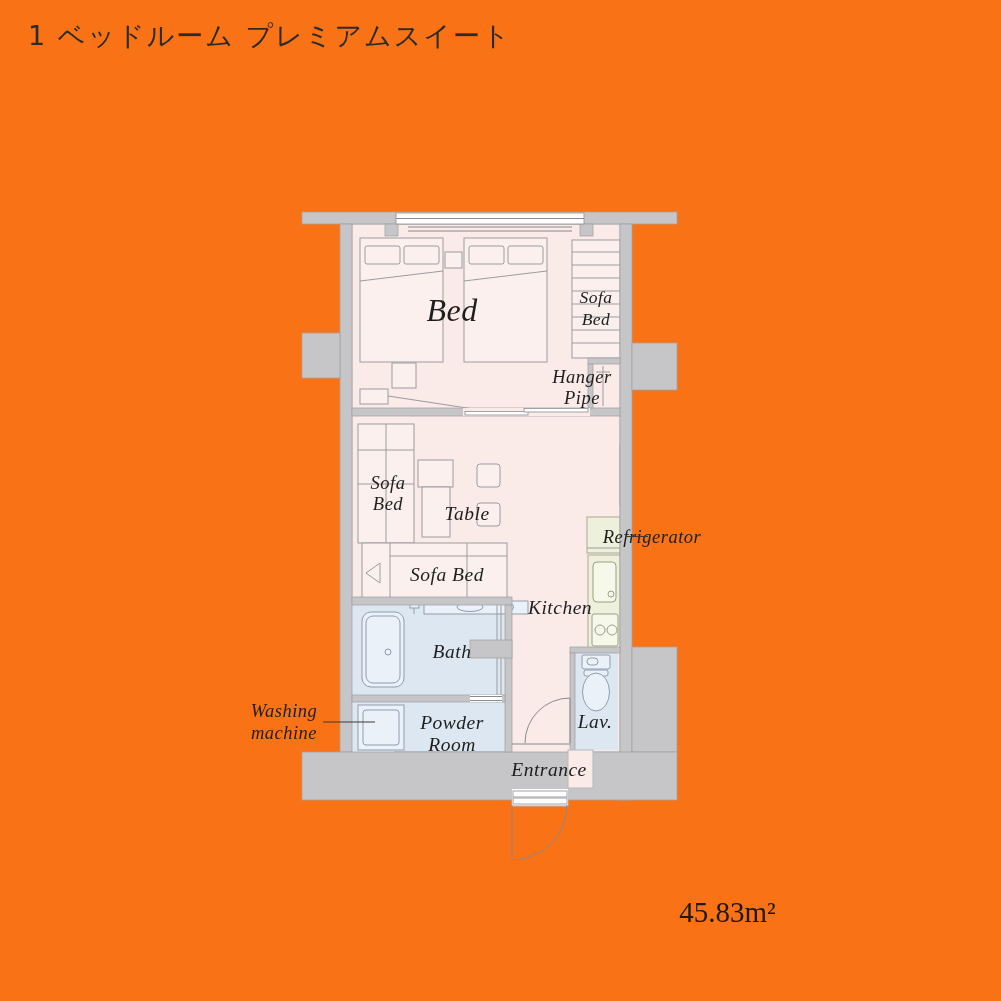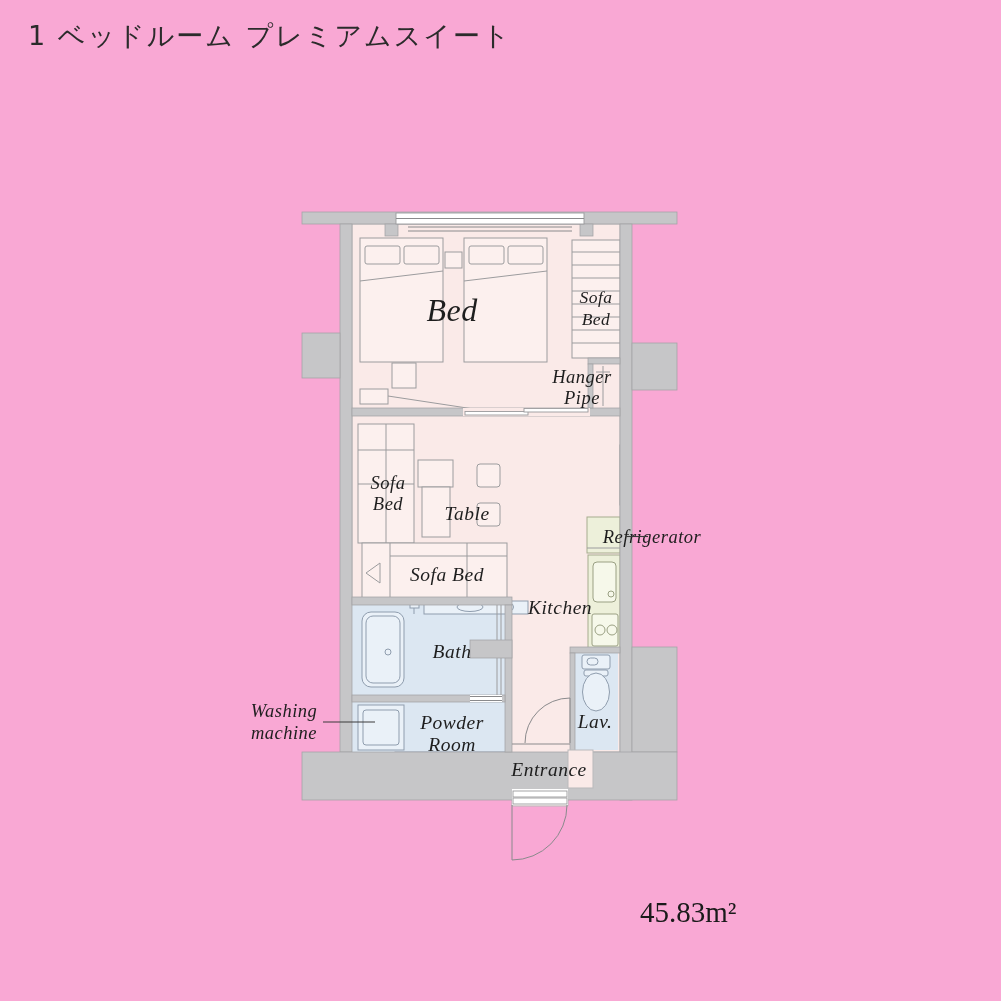--- a/index.html
+++ b/index.html
@@ -1,20 +1,20 @@
 <!DOCTYPE html>
 <html><head>
 <meta charset="utf-8">
 <style>
   html,body{margin:0;padding:0;background:#ffffff;}
-  #stage{position:relative;width:1001px;height:1001px;background:#f9a8d4;overflow:hidden;
+  #stage{position:relative;width:1001px;height:1001px;background:#f97316;overflow:hidden;
          font-family:"Liberation Serif", serif;}
   #plan-title{position:absolute;left:28px;top:18px;font-family:"DejaVu Sans","Liberation Sans",sans-serif;
          font-size:27px;letter-spacing:2px;color:#2b2b2b;white-space:nowrap;}
-  #area-text{position:absolute;left:640px;top:896px;width:175px;text-align:left;
+  #area-text{position:absolute;left:640px;top:896px;width:175px;text-align:center;
          font-family:"Liberation Serif",serif;font-size:29px;color:#1a1a1a;}
   svg{position:absolute;left:0;top:0;}
   .wall{fill:#c6c6c8;stroke:#a2a2a4;stroke-width:.75;}
   .pink{fill:#faeae8;stroke:#b9b9bb;stroke-width:1;}
   .furn{fill:#fcf0ee;stroke:#9c9c9e;stroke-width:1;}
   .fline{stroke:#9c9c9e;stroke-width:1;fill:none;}
   .blue{fill:#dce7f2;}
   .bfix{fill:#eaf1f8;stroke:#8f9dae;stroke-width:1;}
   .bline{stroke:#8f9dae;stroke-width:1;fill:none;}
   .green{fill:#edf0da;stroke:#a6ab8d;stroke-width:1;}

